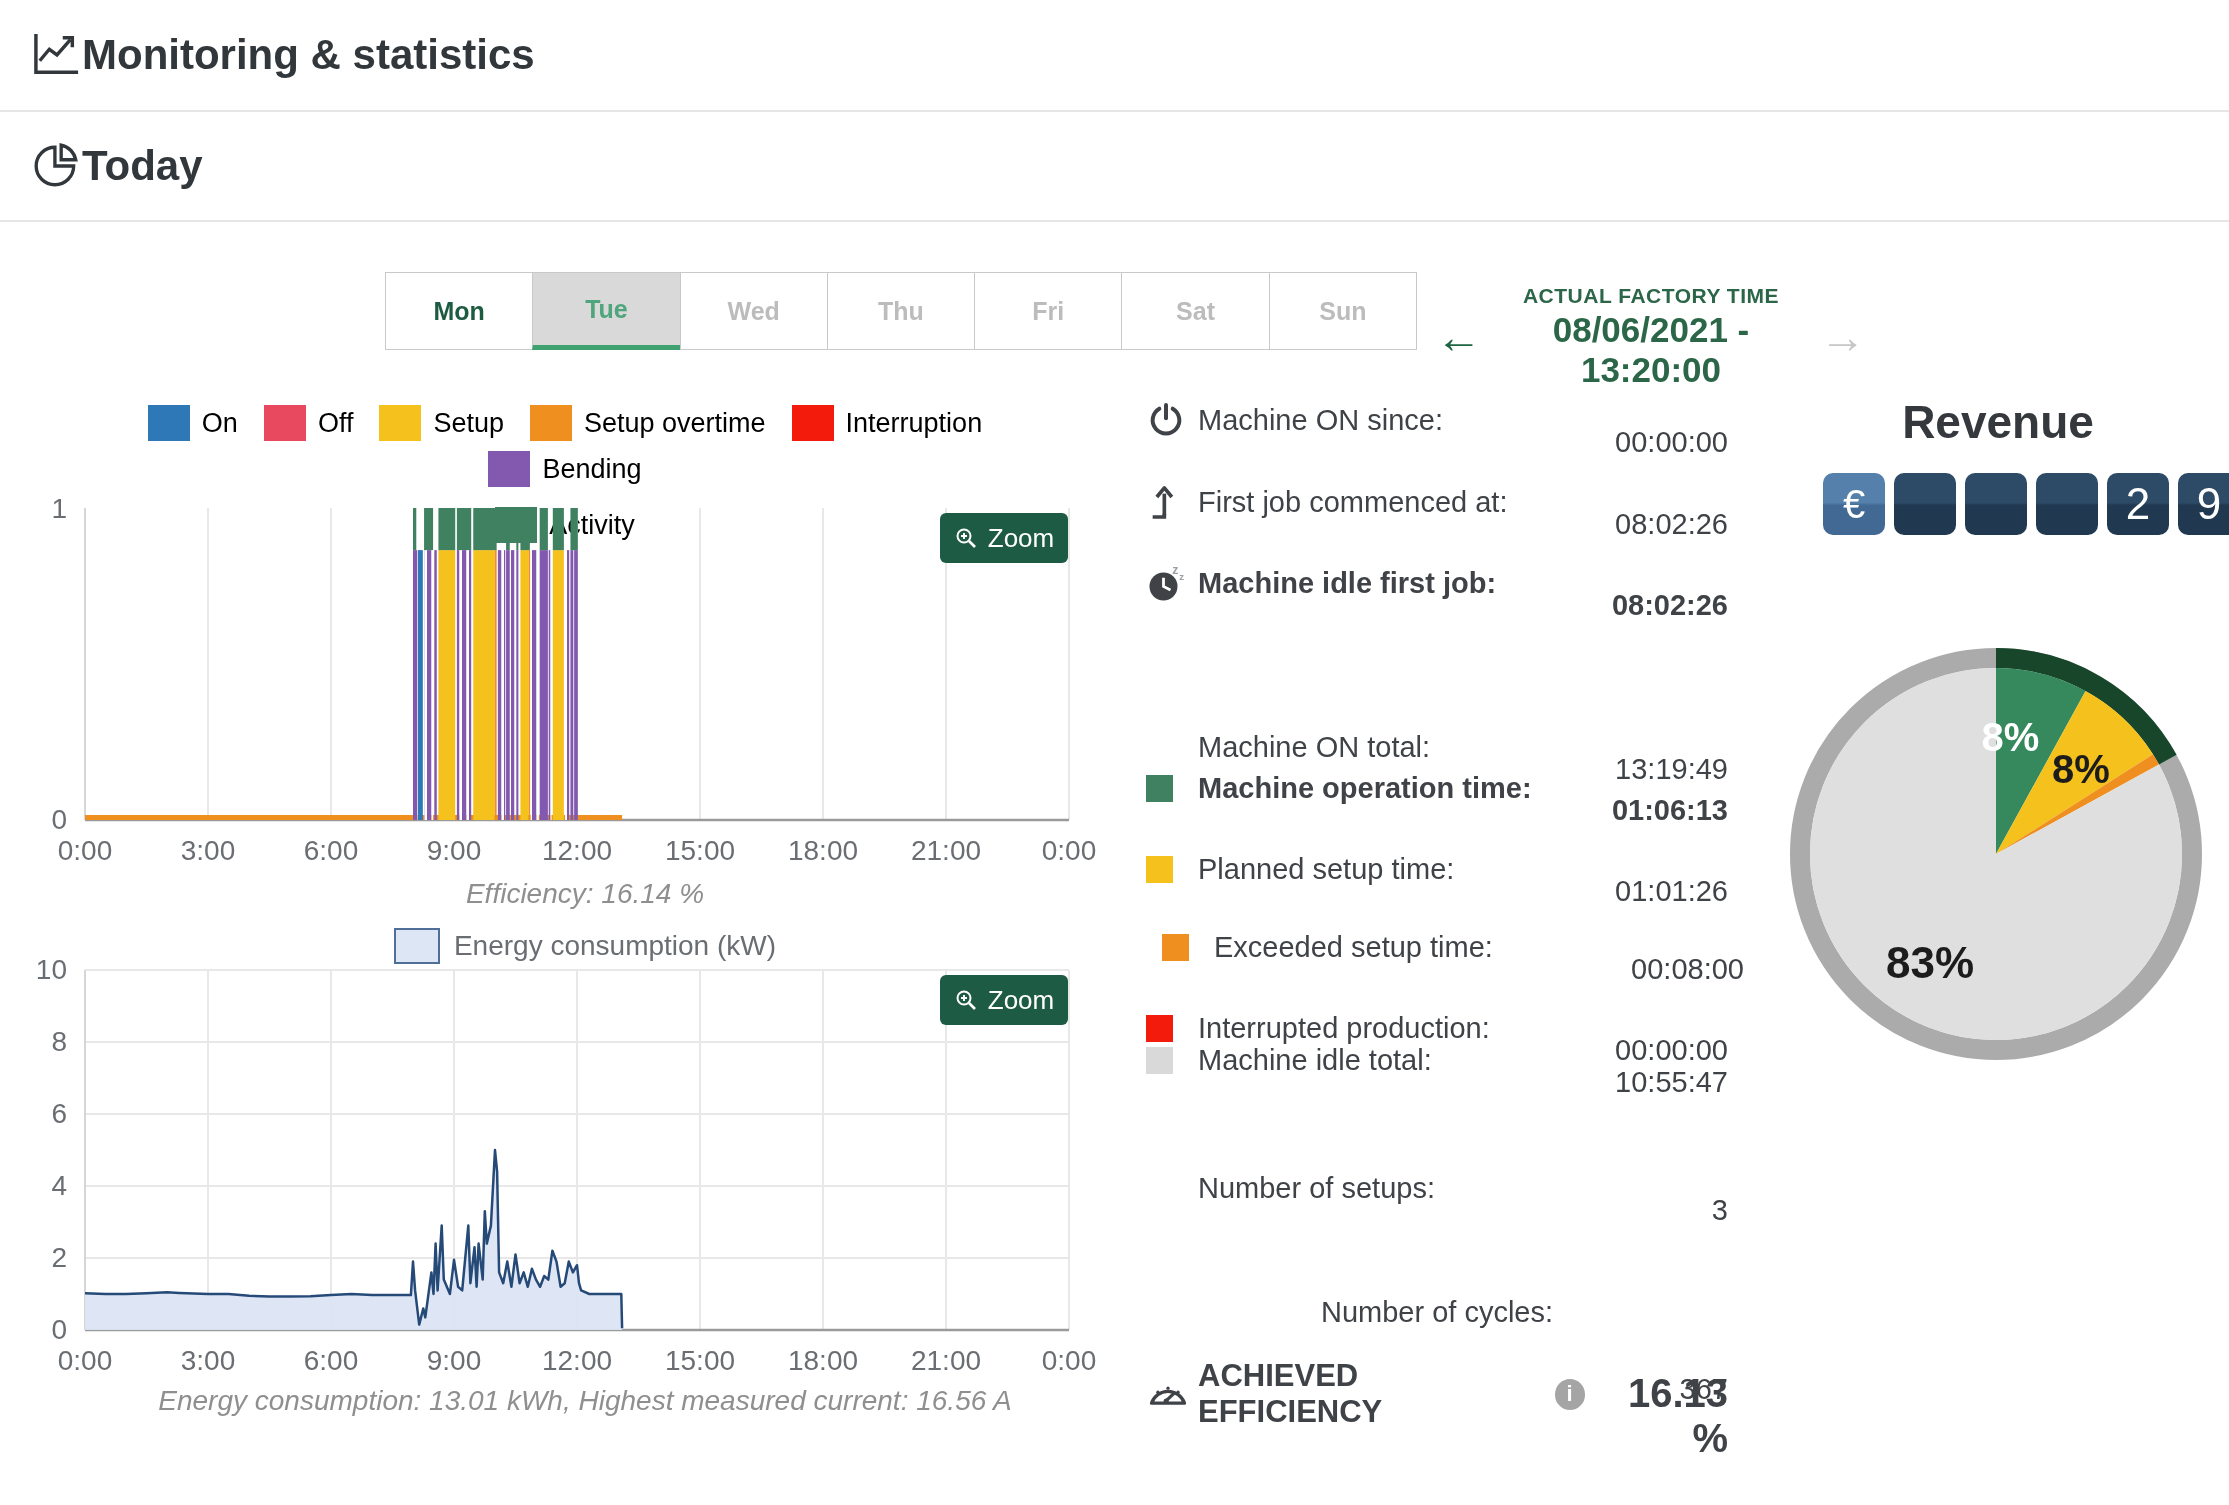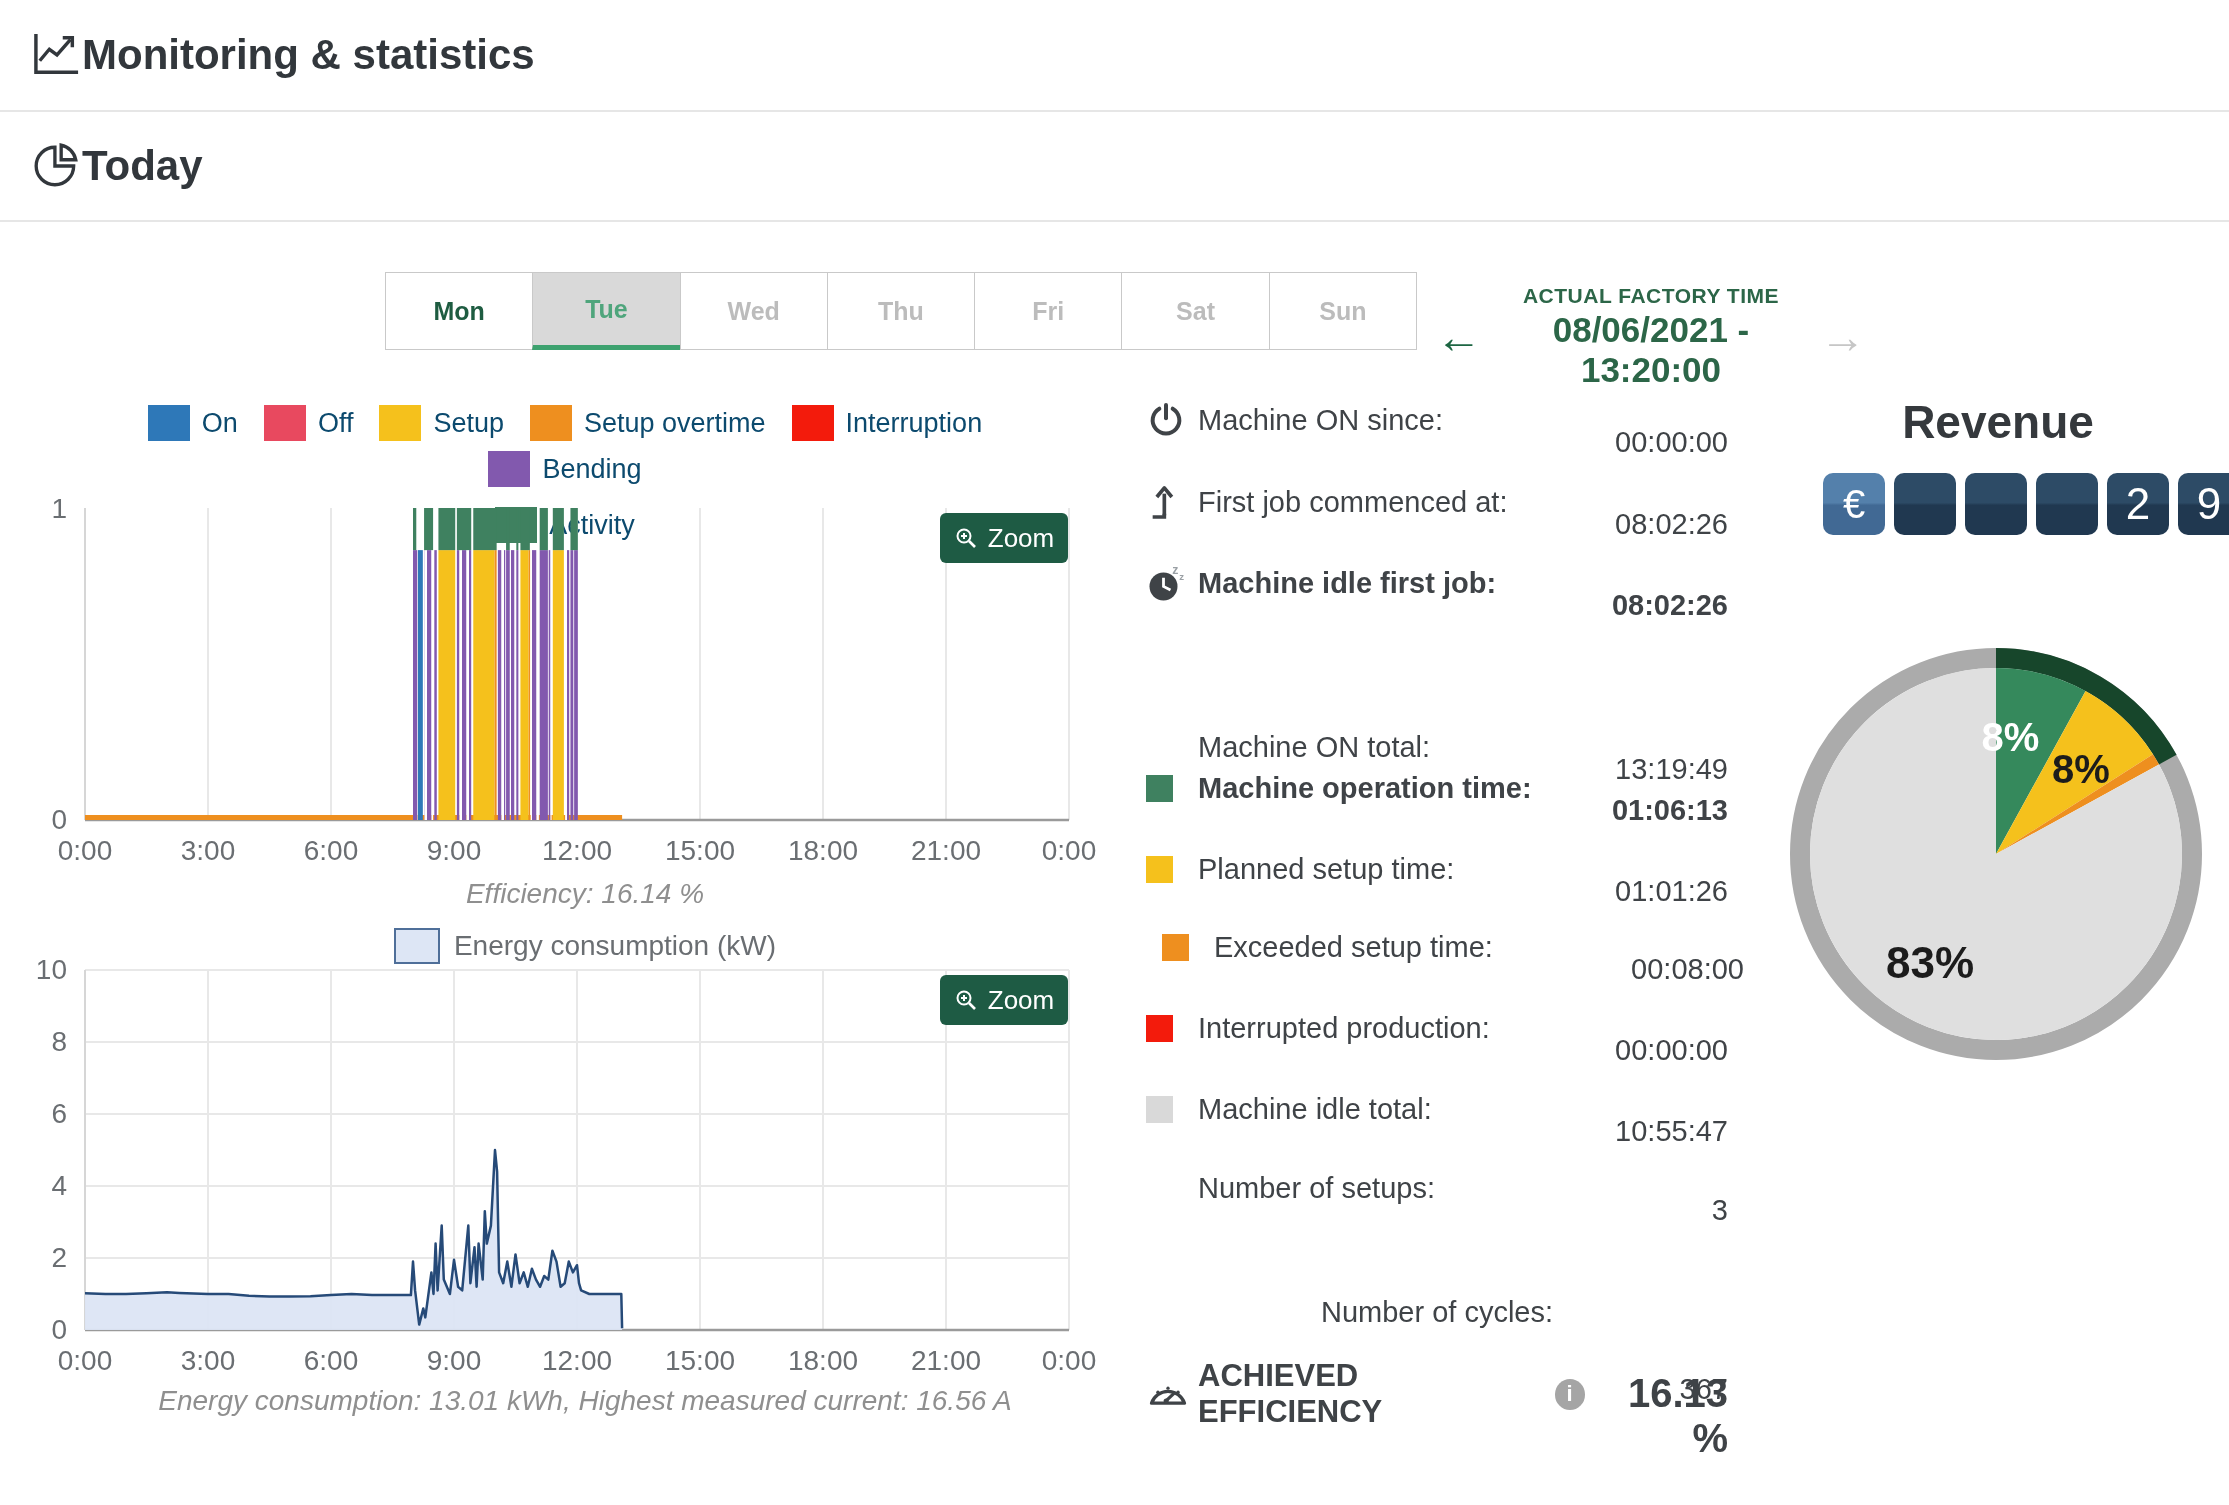--- a/index.html
+++ b/index.html
@@ -23,21 +23,21 @@
   #ftnav{position:absolute;left:1436px;top:284px;width:430px;display:flex;align-items:center;}
   .navarrow{font-size:46px;font-weight:bold;line-height:60px;cursor:pointer;}
   #prevArrow{color:#1d6643;}
   #nextArrow{color:#c6c6c6;}
   #ftblock{flex:1;text-align:center;color:#2c6648;padding:0 8px;}
   #ftlabel{font-size:21px;font-weight:bold;letter-spacing:.5px;}
   #ftvalue{font-size:35px;font-weight:bold;margin-top:2px;}
   
   #tlLegend{position:absolute;left:60px;top:405px;width:1010px;display:flex;flex-wrap:wrap;
             justify-content:center;column-gap:26px;row-gap:10px;}
-  .lgitem{display:flex;align-items:center;gap:12px;font-size:27px;color:#0c4a6e;}
+  .lgitem{display:flex;align-items:center;gap:12px;font-size:27px;color:#000000;}
   .lgswatch{width:42px;height:36px;display:inline-block;}
   #enLegend{position:absolute;left:85px;top:928px;width:1000px;display:flex;
             justify-content:center;align-items:center;gap:14px;font-size:28px;color:#6a6e72;}
   #enSwatch{width:46px;height:36px;background:#dde6f5;border:2px solid #4f6f99;box-sizing:border-box;}
   
   #tlChart{position:absolute;left:0;top:498px;}
   #enChart{position:absolute;left:0;top:958px;}
   .zoomBtn{position:absolute;width:128px;height:50px;background:#1e5b44;border-radius:6px;
            color:#fff;font-size:26px;display:flex;align-items:center;justify-content:center;
            gap:10px;cursor:pointer;}
@@ -321,21 +321,21 @@
         <span class="slabel">Exceeded setup time:</span>
         <span class="svalue">00:08:00</span>
       </div>
       <div class="statrow" style="top: 1004px;">
         <span class="sicon">
           <span class="sq" style="background: rgb(243, 27, 12);"></span>
         </span>
         <span class="slabel">Interrupted production:</span>
         <span class="svalue">00:00:00</span>
       </div>
-      <div class="statrow" style="top: 1085px;">
+      <div class="statrow" style="top: 1036px;">
         <span class="sicon">
           <span class="sq" style="background: rgb(217, 217, 217);"></span>
         </span>
         <span class="slabel">Machine idle total:</span>
         <span class="svalue">10:55:47</span>
       </div>
       <div class="statrow" style="top: 1164px; justify-content: flex-end;">
         <span class="sicon"></span>
         <span class="slabel">Number of setups:</span>
         <span class="svalue">3</span>

